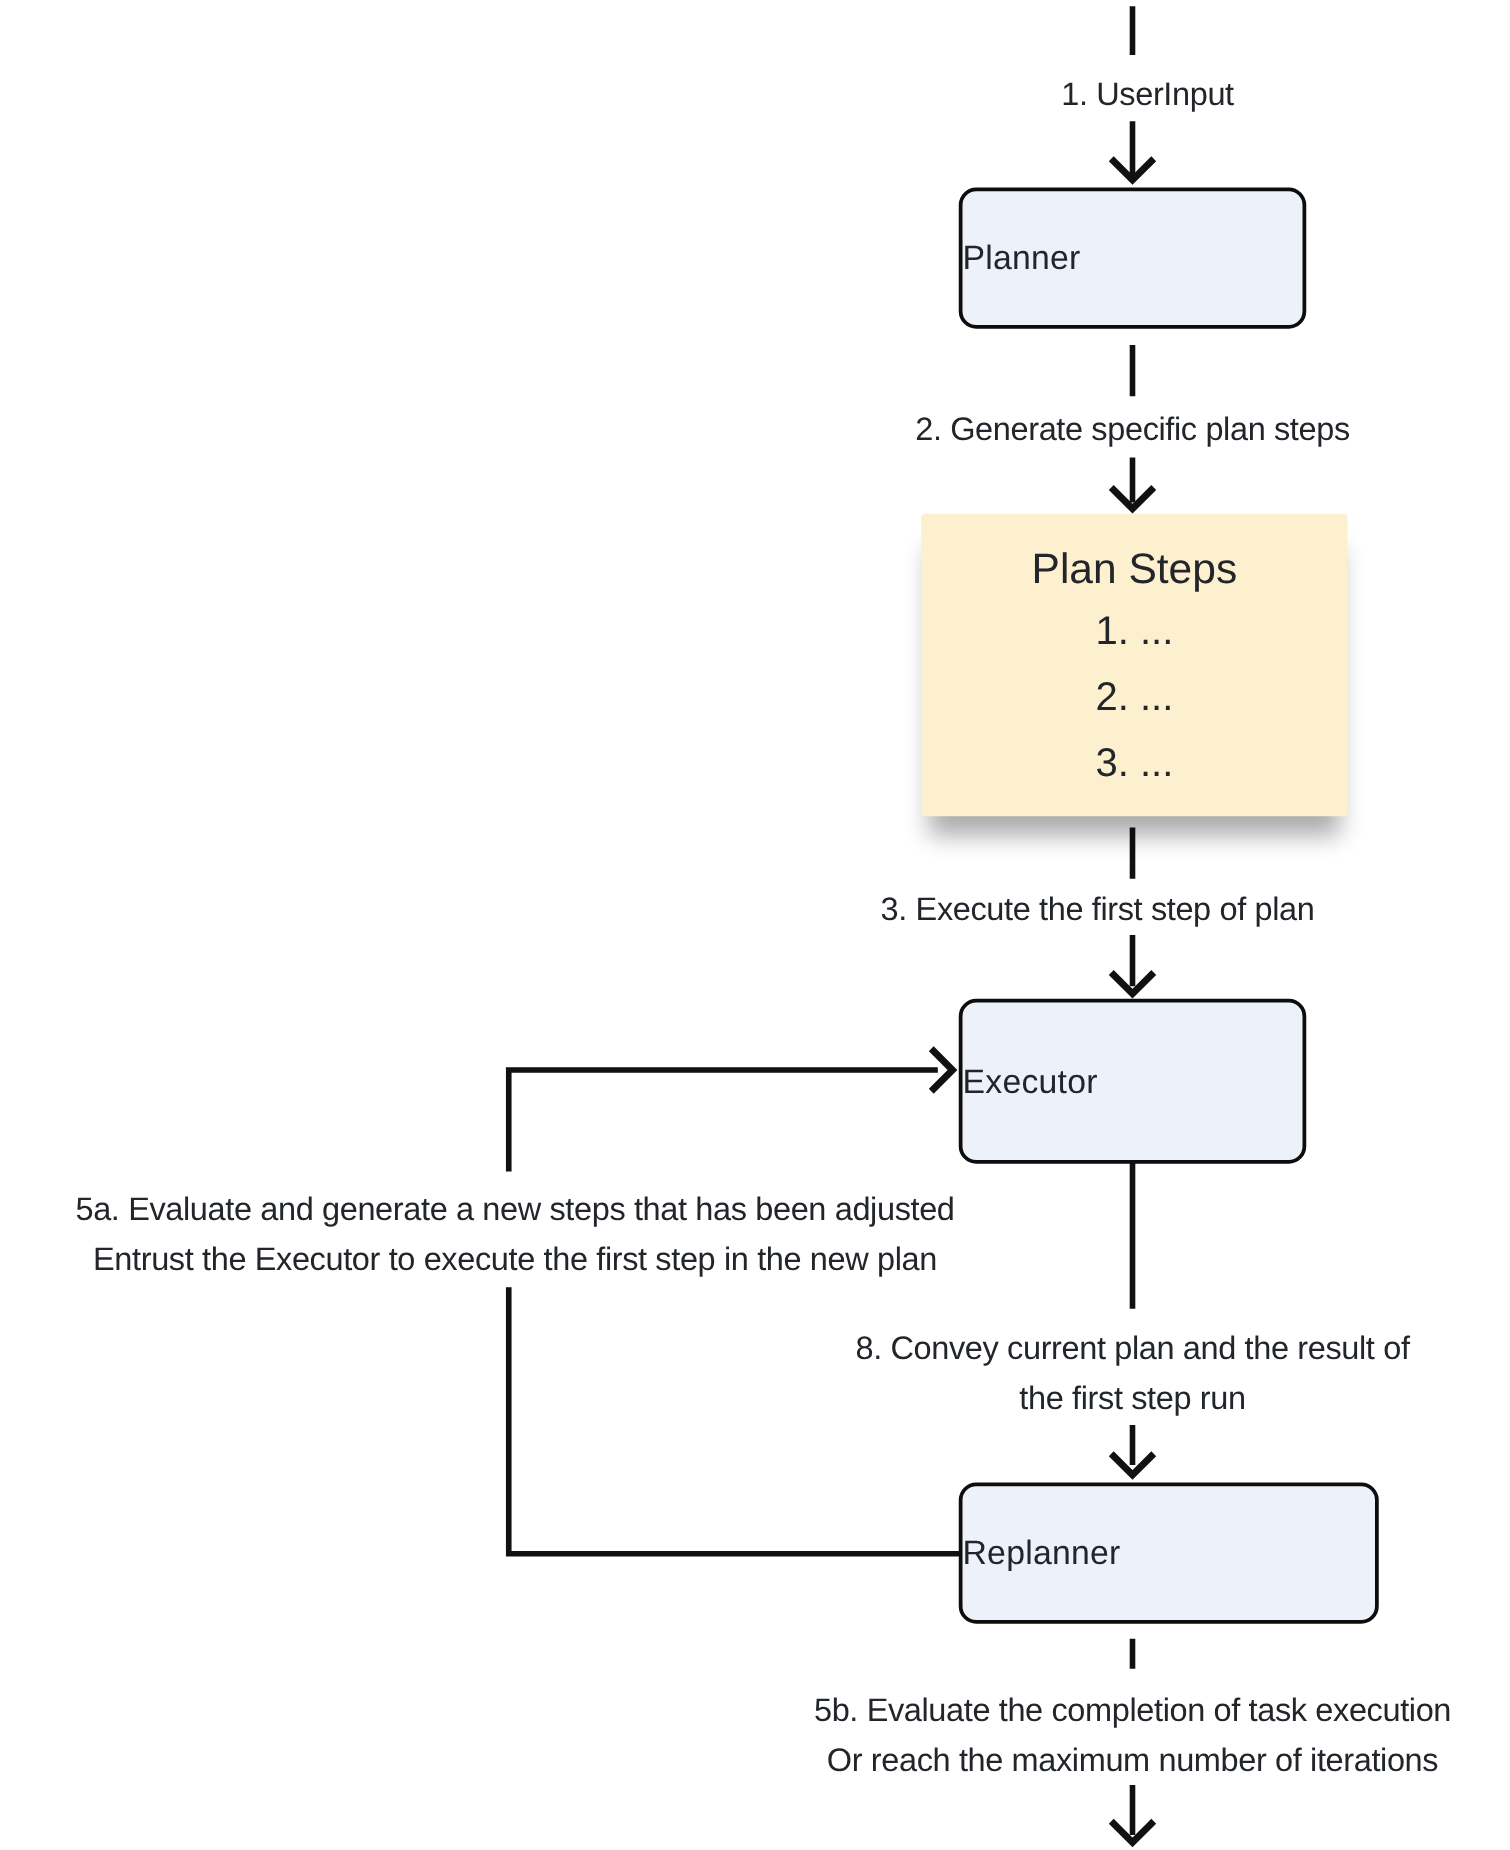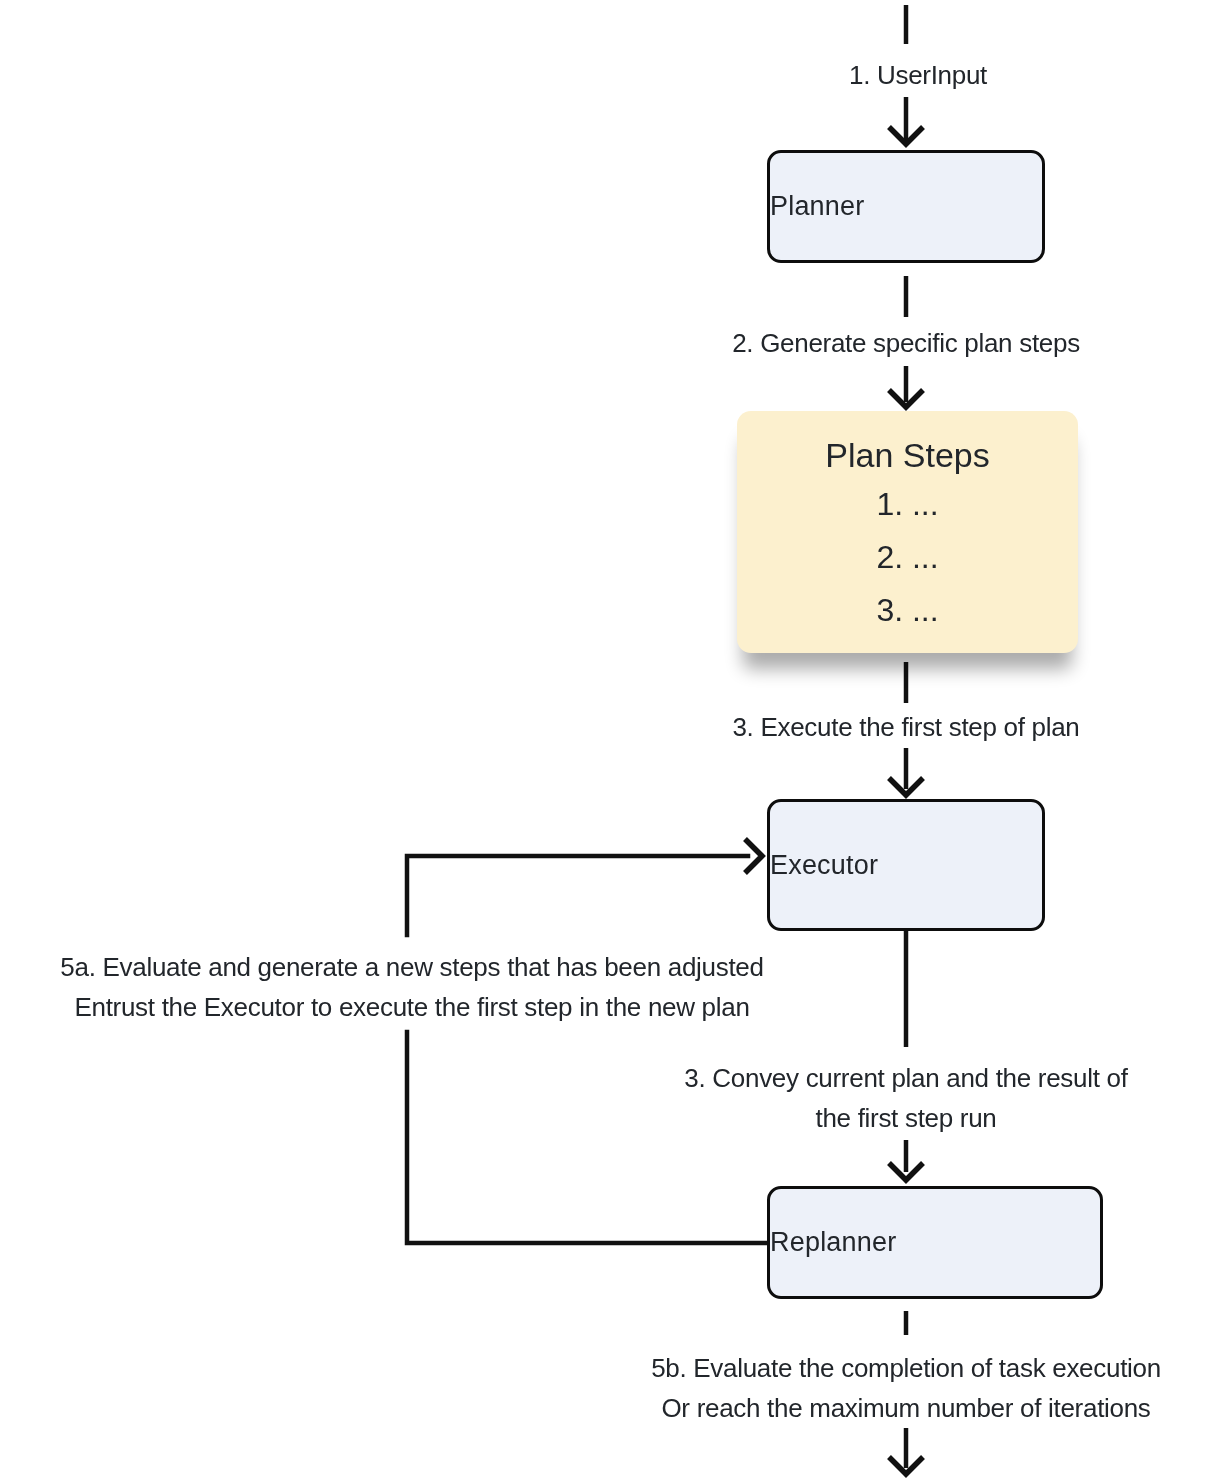--- a/index.html
+++ b/index.html
@@ -31,21 +31,21 @@
     border:3.5px solid var(--node-border);
     border-radius:14px;
     display:flex;align-items:center;justify-content:flex-start;
     font-size:27px;
     letter-spacing:.2px;
   }
   .note{
     position:absolute;
     box-sizing:border-box;
     background:var(--note-fill);
-    border-radius:14px;
+    border-radius:3px;
     text-align:center;
     box-shadow:0 22px 18px -6px rgba(0,0,0,0.33);
   }
   .note-title{font-size:34px;line-height:46px;padding-top:21px;}
   .note-item{font-size:32px;line-height:53px;}
   .edge-label{
     position:absolute;
     text-align:center;
     font-size:26px;
     line-height:40px;
@@ -108,24 +108,24 @@
   </div>
 
   <div class="node" style="left:767px;top:1186px;width:336px;height:113px;">
     <span>Replanner</span>
   </div>
 
   <div class="edge-label cx" style="left:906px;top:55px;margin-left:12px;">1. UserInput</div>
 
   <div class="edge-label cx" style="left:906px;top:323px;">2. Generate specific plan steps</div>
 
-  <div class="edge-label cx" style="left:906px;top:707px;">3. Execute the first step of plan</div>
+  <div class="edge-label cx" style="left:878px;top:707px;">3. Execute the first step of plan</div>
 
   <div class="edge-label cx" style="left:906px;top:1058px;">
-    <div>3. Convey current plan and the result of</div>
+    <div>8. Convey current plan and the result of</div>
     <div>the first step run</div>
   </div>
 
   <div class="edge-label cx" style="left:412px;top:947px;">
     <div>5a. Evaluate and generate a new steps that has been adjusted</div>
     <div>Entrust the Executor to execute the first step in the new plan</div>
   </div>
 
   <div class="edge-label cx" style="left:906px;top:1348px;">
     <div>5b. Evaluate the completion of task execution</div>

